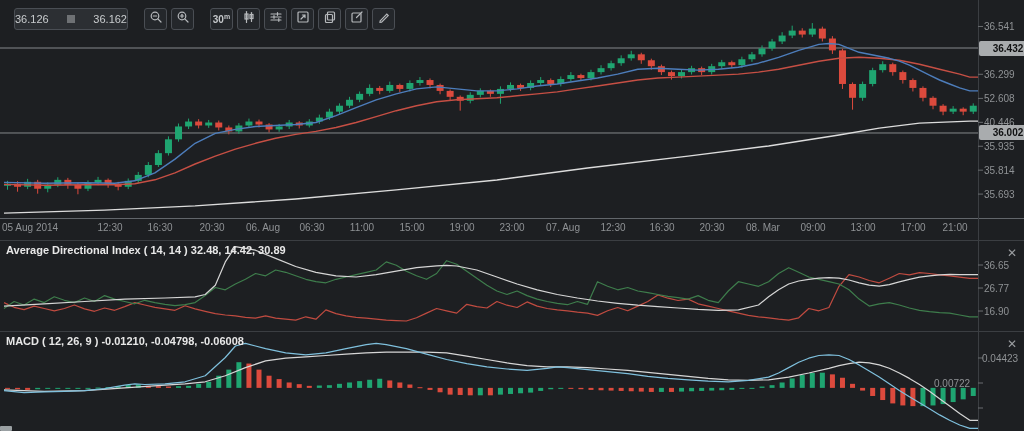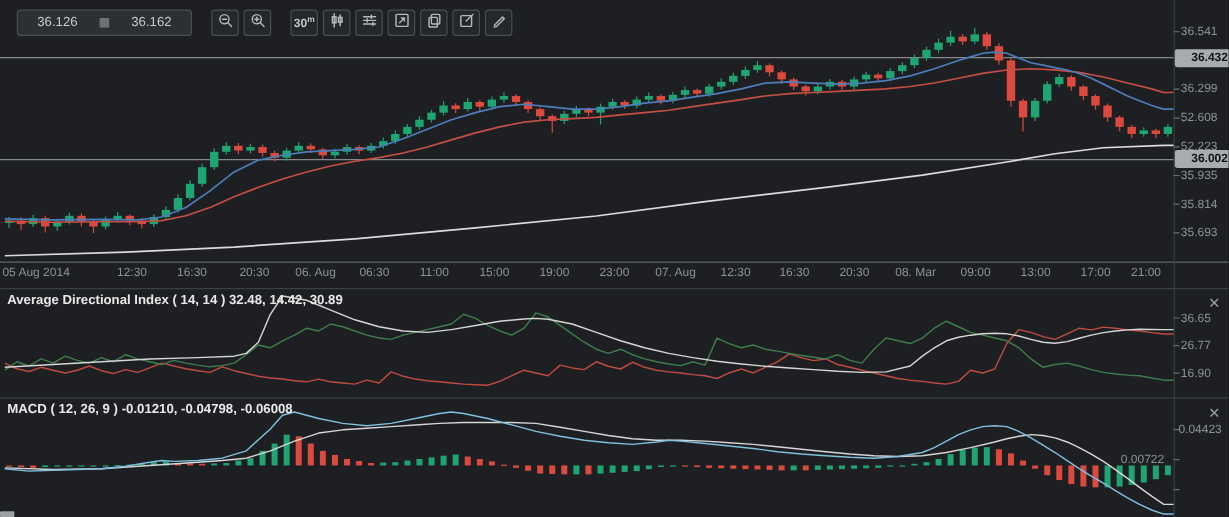--- a/index.html
+++ b/index.html
@@ -1,19 +1,19 @@
 <!DOCTYPE html>
 <html><head>
 <meta charset="utf-8">
 <style>
   html,body{margin:0;padding:0;background:#111;}
   .screen{position:relative;width:1024px;height:431px;background:#1d1f22;font-family:"Liberation Sans",sans-serif;overflow:hidden;}
   #chart-svg{position:absolute;left:0;top:0;}
   .toolbar{position:absolute;top:8px;left:14px;display:flex;align-items:center;gap:4px;z-index:6;}
-  .price-pill{display:flex;align-items:center;justify-content:space-between;width:112px;height:20px;background:#2c2f33;border:1px solid #4a4e54;border-radius:3px;padding:0 16px;color:#c9ccce;font-size:11px;}
+  .price-pill{display:flex;align-items:center;justify-content:space-between;width:112px;height:20px;background:#2c2f33;border:1px solid #4a4e54;border-radius:3px;padding:0 0;color:#c9ccce;font-size:11px;}
   .spread-box{width:8px;height:8px;background:#6e7174;}
   .tbtn{width:23px;height:22px;background:#24272b;border:1px solid #4a4e54;border-radius:3px;display:flex;align-items:center;justify-content:center;color:#b6b9bc;box-sizing:border-box;cursor:pointer;}
   .tbtn.gap{margin-left:12px;}
   .tbtn svg{stroke:#b6b9bc;fill:none;stroke-width:1.2;stroke-linecap:round;}
   .tf{font-size:10px;font-weight:bold;color:#c4c7ca;line-height:1;}
   .tf sup{font-size:7px;}
   .ylab{position:absolute;color:#8f9295;font-size:10px;line-height:11px;white-space:nowrap;}
   .badge{position:absolute;left:979px;width:58px;height:15px;background:#a9acae;color:#101112;font-size:10px;line-height:15px;text-align:center;border-radius:2px;font-weight:bold;}
   .xlab{position:absolute;top:222px;color:#8f9295;font-size:10px;transform:translateX(-50%);white-space:nowrap;}
   .xlab.left{transform:none;text-align:center;}
@@ -445,21 +445,21 @@
     <span>-0.01210, -0.04798, -0.06008</span>
   </div>
   <div class="close-x" style="top:337px">
     <span>✕</span>
   </div>
 
   <div class="corner-tab"></div>
 <div class="ylab" style="left: 984px; top: 21.454px;">36.541</div>
     <div class="ylab" style="left: 984px; top: 69.2901px;">36.299</div>
     <div class="ylab" style="left: 984px; top: 93.4059px;">52.608</div>
-    <div class="ylab" style="left: 984px; top: 117.324px;">52.223</div>
+    <div class="ylab" style="left: 984px; top: 117.324px;">40.446</div>
     <div class="ylab" style="left: 984px; top: 141.242px;">35.935</div>
     <div class="ylab" style="left: 984px; top: 165.16px;">35.814</div>
     <div class="ylab" style="left: 984px; top: 189.078px;">35.693</div>
     <div class="badge" style="top: 40.5px;">36.432</div>
     <div class="badge" style="top: 125.498px;">36.002</div>
     <div class="xlab left" style="left: 2px; top: 222px;">05 Aug 2014</div>
     <div class="xlab" style="left: 110px; top: 222px;">12:30</div>
     <div class="xlab" style="left: 160px; top: 222px;">16:30</div>
     <div class="xlab" style="left: 212px; top: 222px;">20:30</div>
     <div class="xlab" style="left: 263px; top: 222px;">06. Aug</div>

